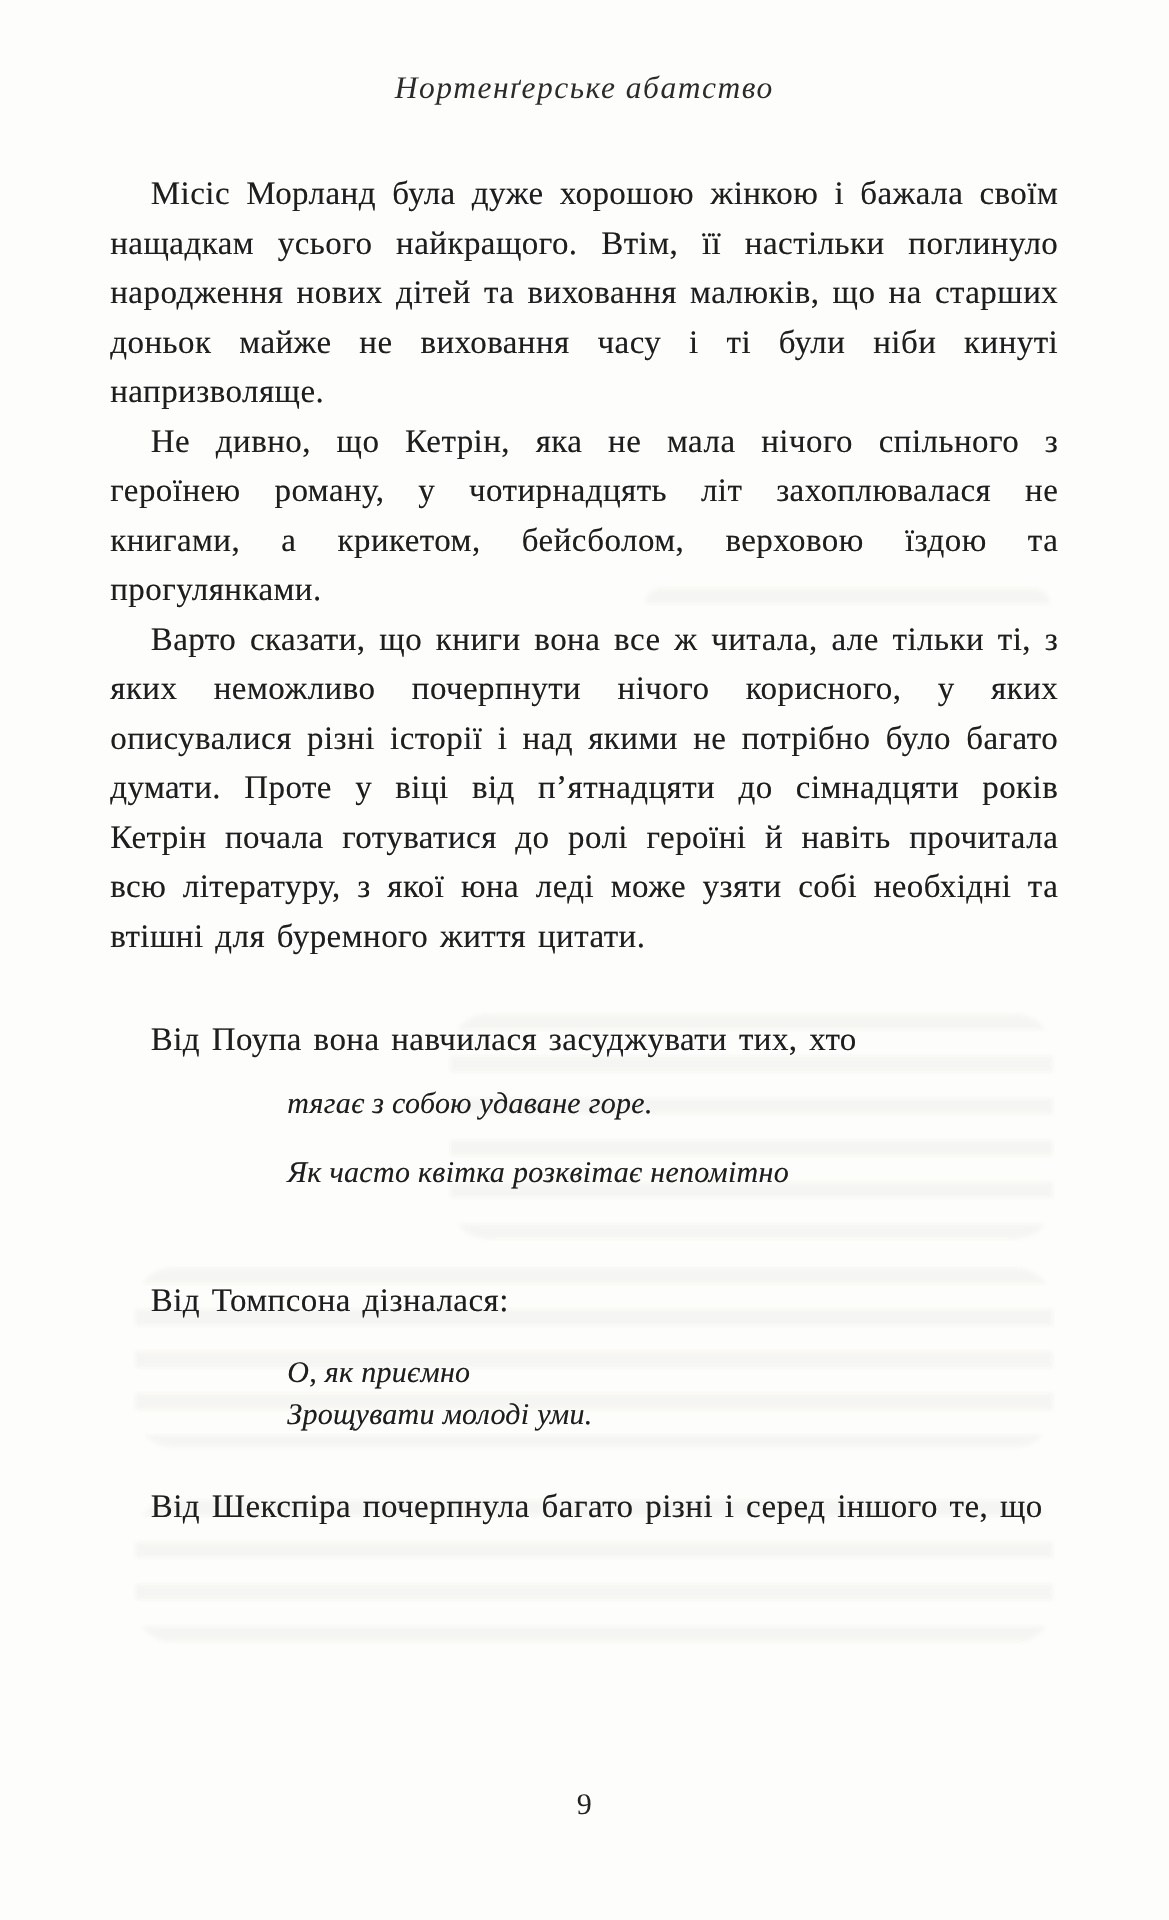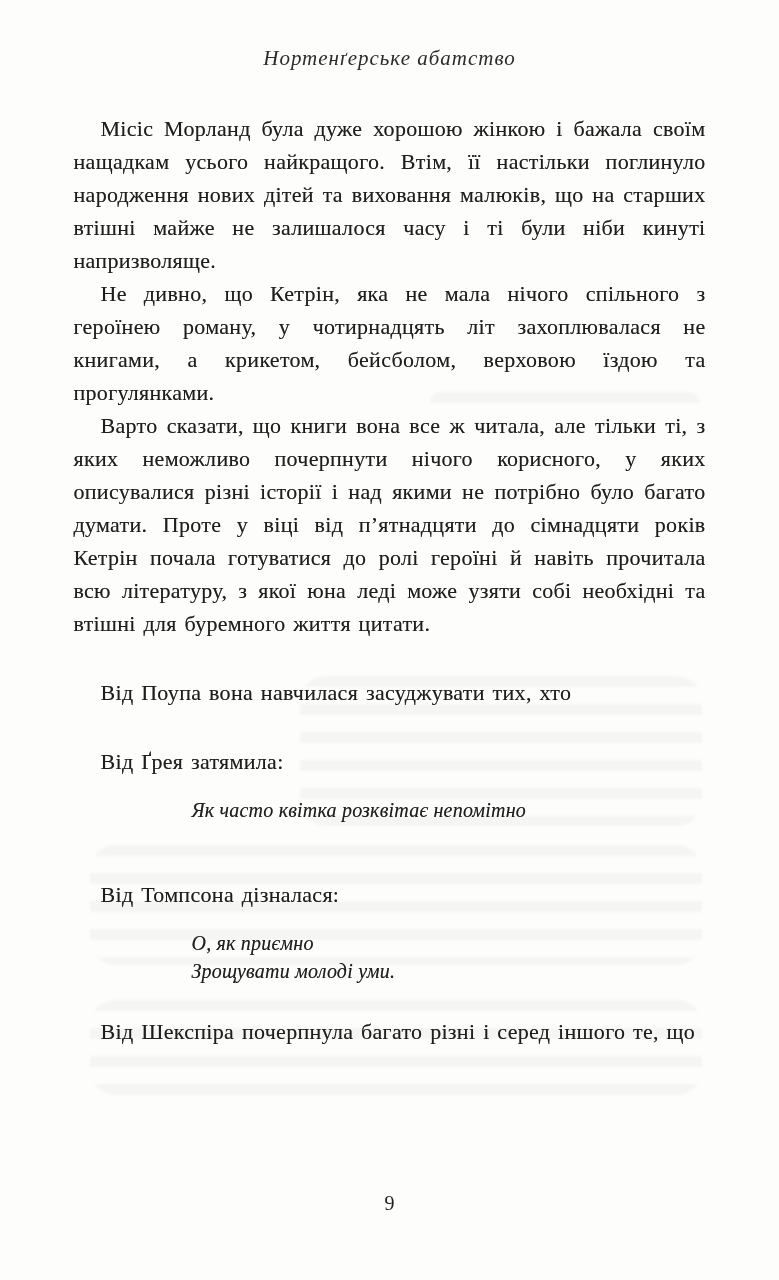--- a/index.html
+++ b/index.html
@@ -90,30 +90,32 @@
 
   <div class="ghost ghost-1"></div>
   <div class="ghost ghost-2"></div>
   <div class="ghost ghost-3"></div>
   <div class="ghost ghost-4"></div>
 
   <div class="running-header">Нортенґерське абатство</div>
 
   <div class="text-block">
 
-    <p class="para">Місіс Морланд була дуже хорошою жінкою і бажала своїм нащадкам усього найкращого. Втім, її настільки поглинуло народження нових дітей та виховання малюків, що на старших втішні майже не залишалося часу і ті були ніби кинуті напризволяще.</p>
+    <p class="para">Місіс Морланд була дуже хорошою жінкою і бажала своїм нащадкам усього найкращого. Втім, її настільки поглинуло народження нових дітей та виховання малюків, що на старших доньок майже не виховання часу і ті були ніби кинуті напризволяще.</p>
 
     <p class="para">Не дивно, що Кетрін, яка не мала нічого спільного з героїнею роману, у чотирнадцять літ захоплювалася не книгами, а крикетом, бейсболом, верховою їздою та прогулянками.</p>
 
     <p class="para">Варто сказати, що книги вона все ж читала, але тільки ті, з яких неможливо почерпнути нічого корисного, у яких описувалися різні історії і над якими не потрібно було багато думати. Проте у віці від п’ятнадцяти до сімнадцяти років Кетрін почала готуватися до ролі героїні й навіть прочитала всю літературу, з якої юна леді може узяти собі необхідні та втішні для буремного життя цитати.</p>
 
     <p class="para gap-lg">Від Поупа вона навчилася засуджувати тих, хто</p>
 
+    <div class="quote gap-xs">
+      <div>тягає з собою удаване горе.</div>
+    </div>
 
-    <p class="para gap-lg">Від Ґрея затямила:</p>
 
     <div class="quote gap-sm">
       <div>Як часто квітка розквітає непомітно</div>
     </div>
 
     <p class="para gap-xl">Від Томпсона дізналася:</p>
 
     <div class="quote gap-sm">
       <div>О, як приємно</div>
       <div>Зрощувати молоді уми.</div>

